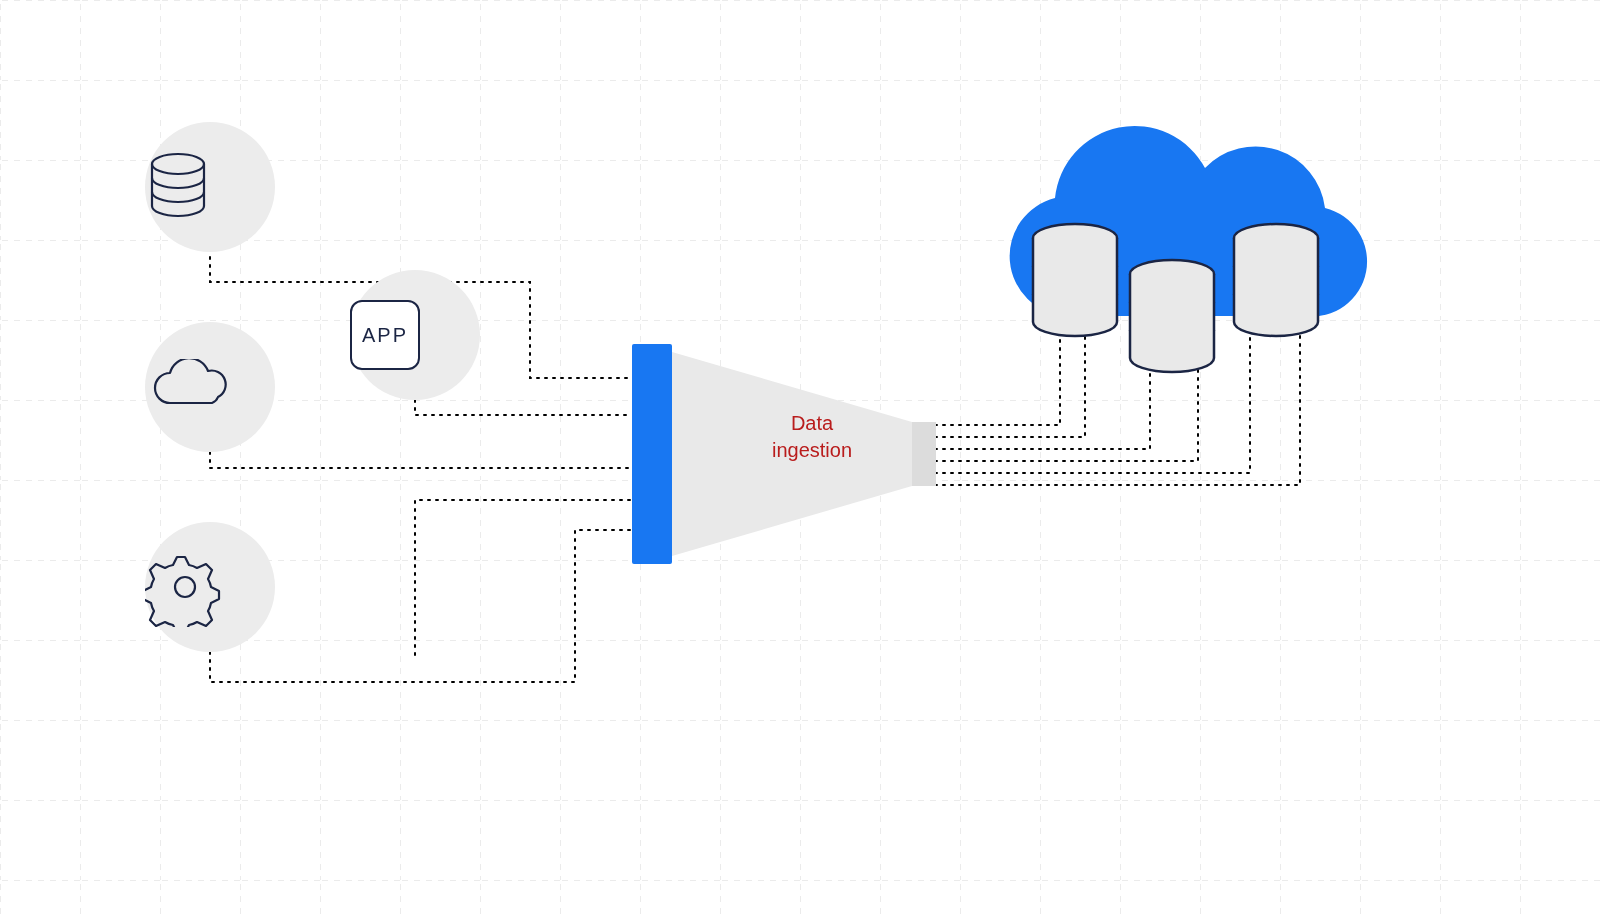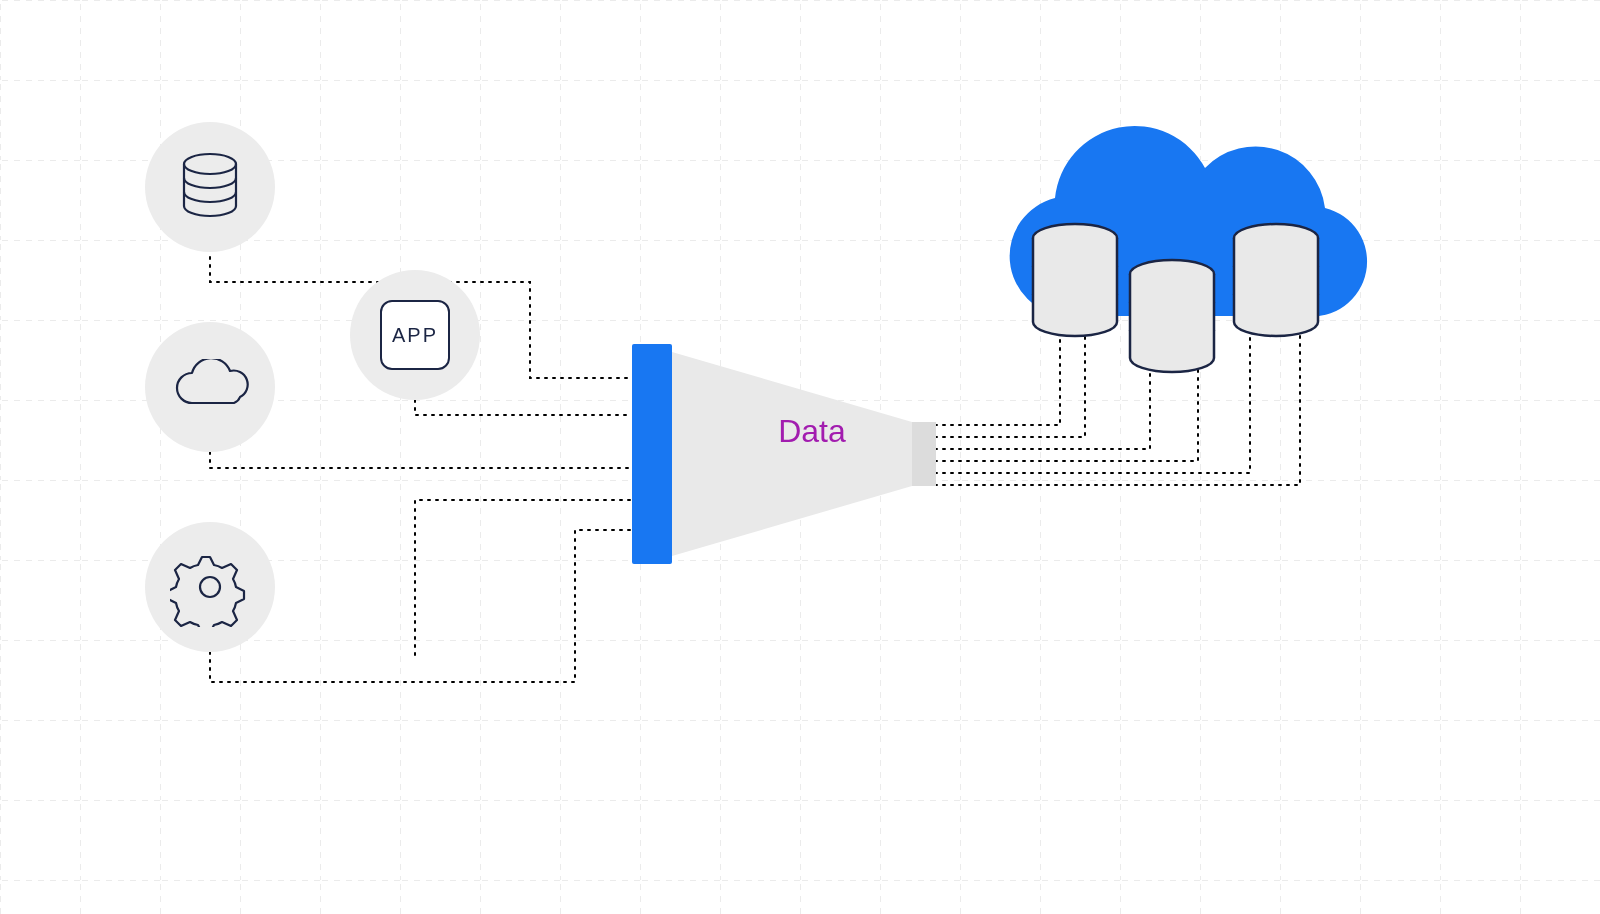--- a/index.html
+++ b/index.html
@@ -23,21 +23,21 @@
     height: 914px;
   }
   .node-circle {
     position: absolute;
     width: 130px;
     height: 130px;
     border-radius: 50%;
     background: #ececec;
     display: flex;
     align-items: center;
-    justify-content: center;
+    justify-content: flex-start;
   }
   .icon-stroke { stroke: #1b2544; fill: none; stroke-width: 2.2; stroke-linejoin: round; stroke-linecap: round; }
   .app-box {
     width: 66px; height: 66px;
     border: 2.5px solid #1b2544;
     border-radius: 12px;
     display:flex; align-items:center; justify-content:center;
     background:#fff;
     color:#1b2544;
     font-size:20px;
@@ -49,22 +49,22 @@
     fill: #1b2544;
     letter-spacing: 1px;
     font-weight: 500;
   }
   .funnel-label {
     position: absolute;
     left: 712px;
     top: 410px;
     width: 200px;
     text-align: center;
-    color: #a21caf;
-    font-size: 32px;
+    color: #b91c1c;
+    font-size: 20px;
     line-height: 1.35;
   }
 </style>
 </head>
 <body>
 
 <div class="stage">
 
   <svg class="bg-grid">
     <defs>
@@ -132,20 +132,21 @@
 
     <rect x="12" y="14" width="40" height="220" fill="#1877f2" rx="2"></rect>
 
     <polygon points="52,22 292,92 292,156 52,226" fill="#e9e9e9"></polygon>
 
     <rect x="292" y="92" width="24" height="64" fill="#dcdcdc"></rect>
   </svg>
 
   <div class="funnel-label">
     <div>Data</div>
+    <div>ingestion</div>
   </div>
 
   <svg width="420" height="320" style="position:absolute; left:970px; top:96px">
 
     <path fill="#1877f2" d="
       M95 220
       a60 60 0 0 1 -10 -118
       a80 80 0 0 1 150 -30
       a70 70 0 0 1 120 40
       a55 55 0 0 1 -20 108

